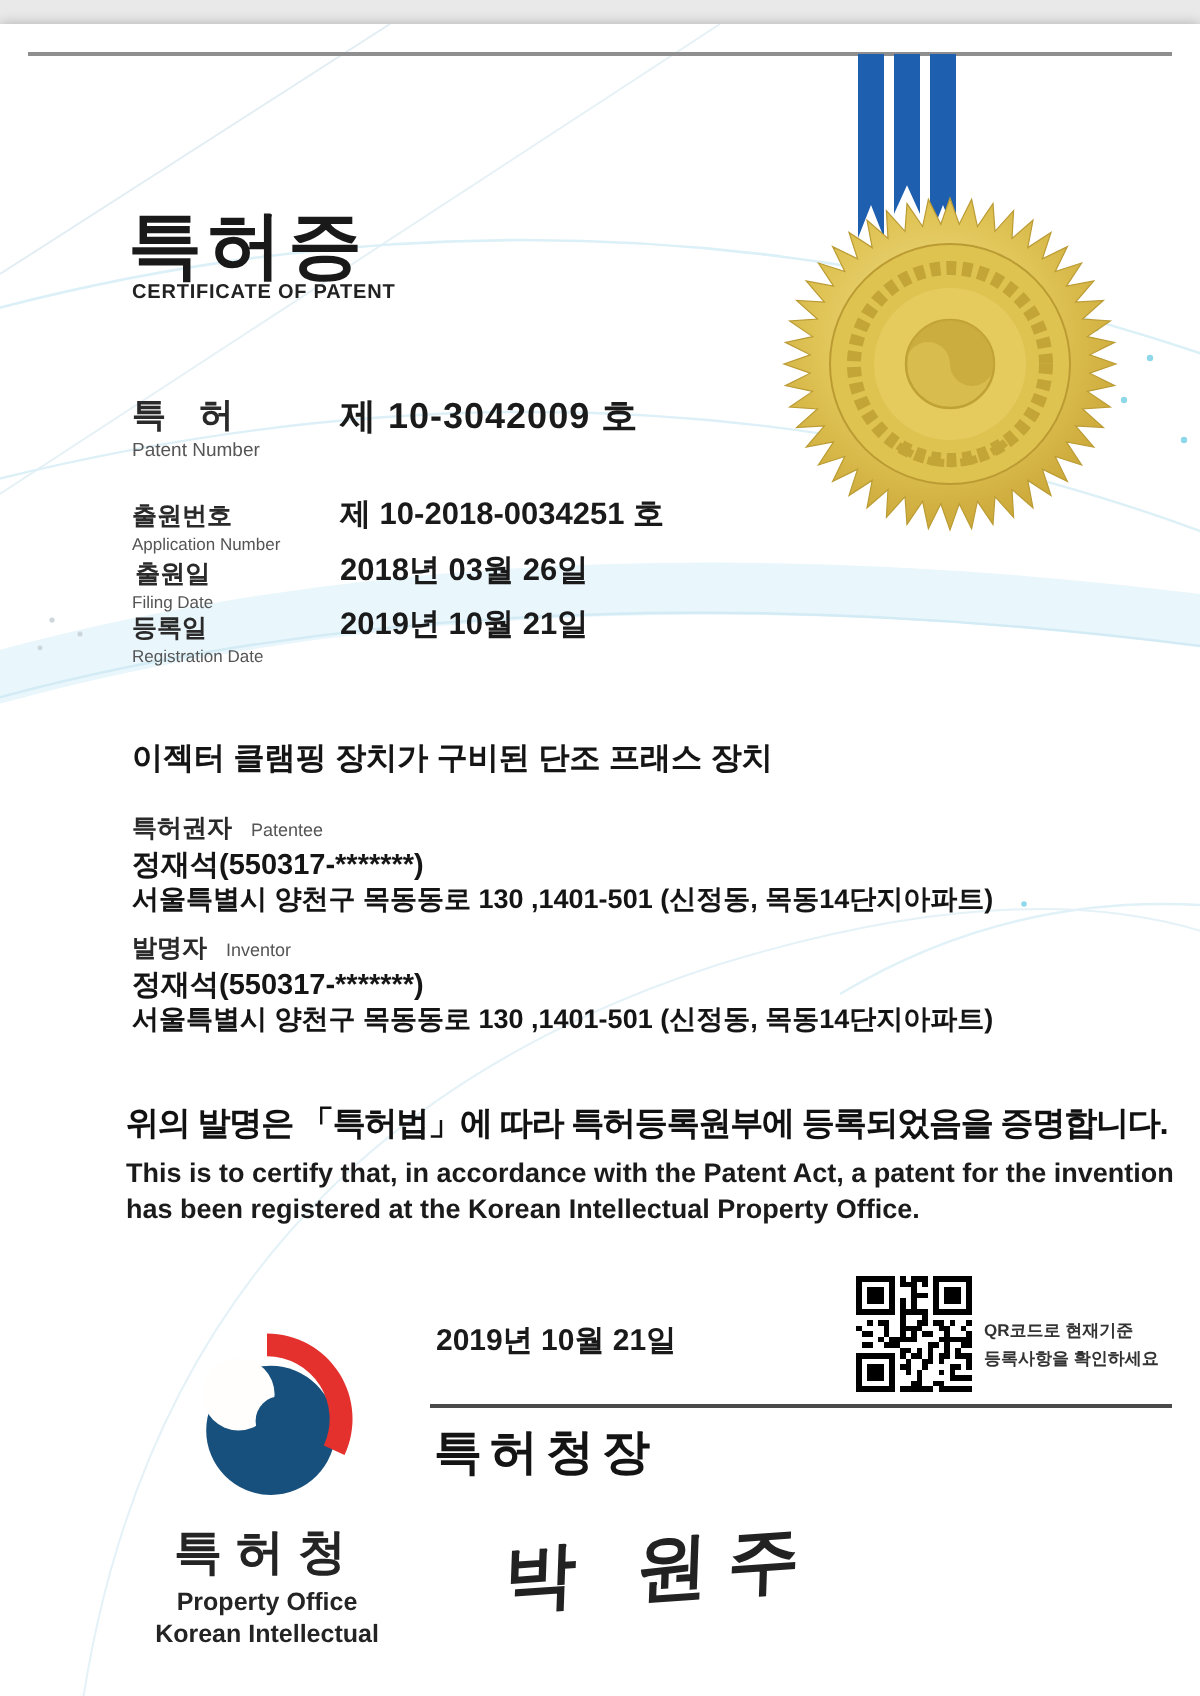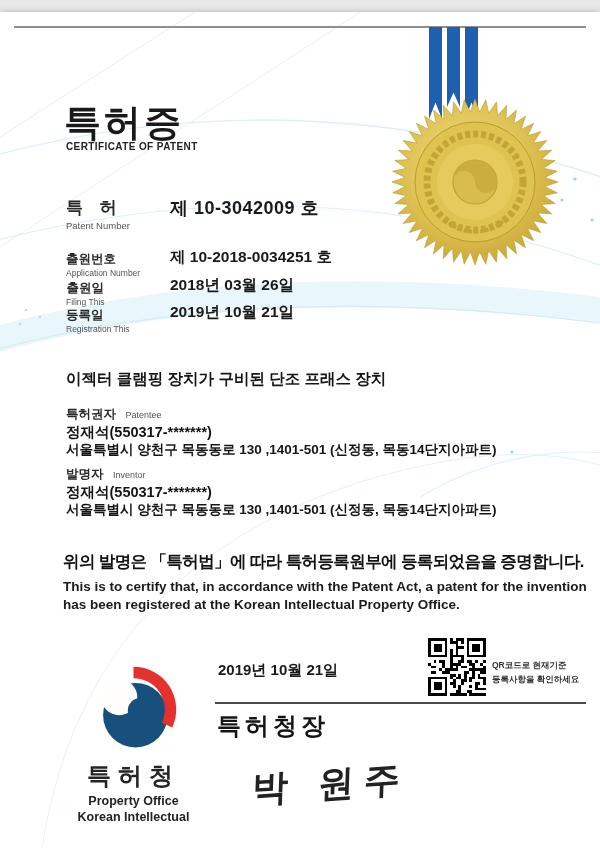--- a/index.html
+++ b/index.html
@@ -146,27 +146,27 @@
   <div class="val v-patent">제 10-3042009 호</div>
 
   <div class="field f-app">
     <span class="lbl-ko">출원번호</span>
     <span class="lbl-en">Application Number</span>
   </div>
   <div class="val v-app">제 10-2018-0034251 호</div>
 
   <div class="field f-file">
     <span class="lbl-ko">출원일</span>
-    <span class="lbl-en">Filing This</span>
+    <span class="lbl-en">Filing Date</span>
   </div>
   <div class="val v-file">2018년 03월 26일</div>
 
   <div class="field f-reg">
     <span class="lbl-ko">등록일</span>
-    <span class="lbl-en">Registration This</span>
+    <span class="lbl-en">Registration Date</span>
   </div>
   <div class="val v-reg">2019년 10월 21일</div>
 
   <div class="sec-text inv-title">이젝터 클램핑 장치가 구비된 단조 프래스 장치</div>
 
   <div class="sec-label pat-label">
     <span>특허권자</span>
     <span class="en">Patentee</span>
   </div>
   <div class="sec-text pat-name">정재석(550317-*******)</div>

